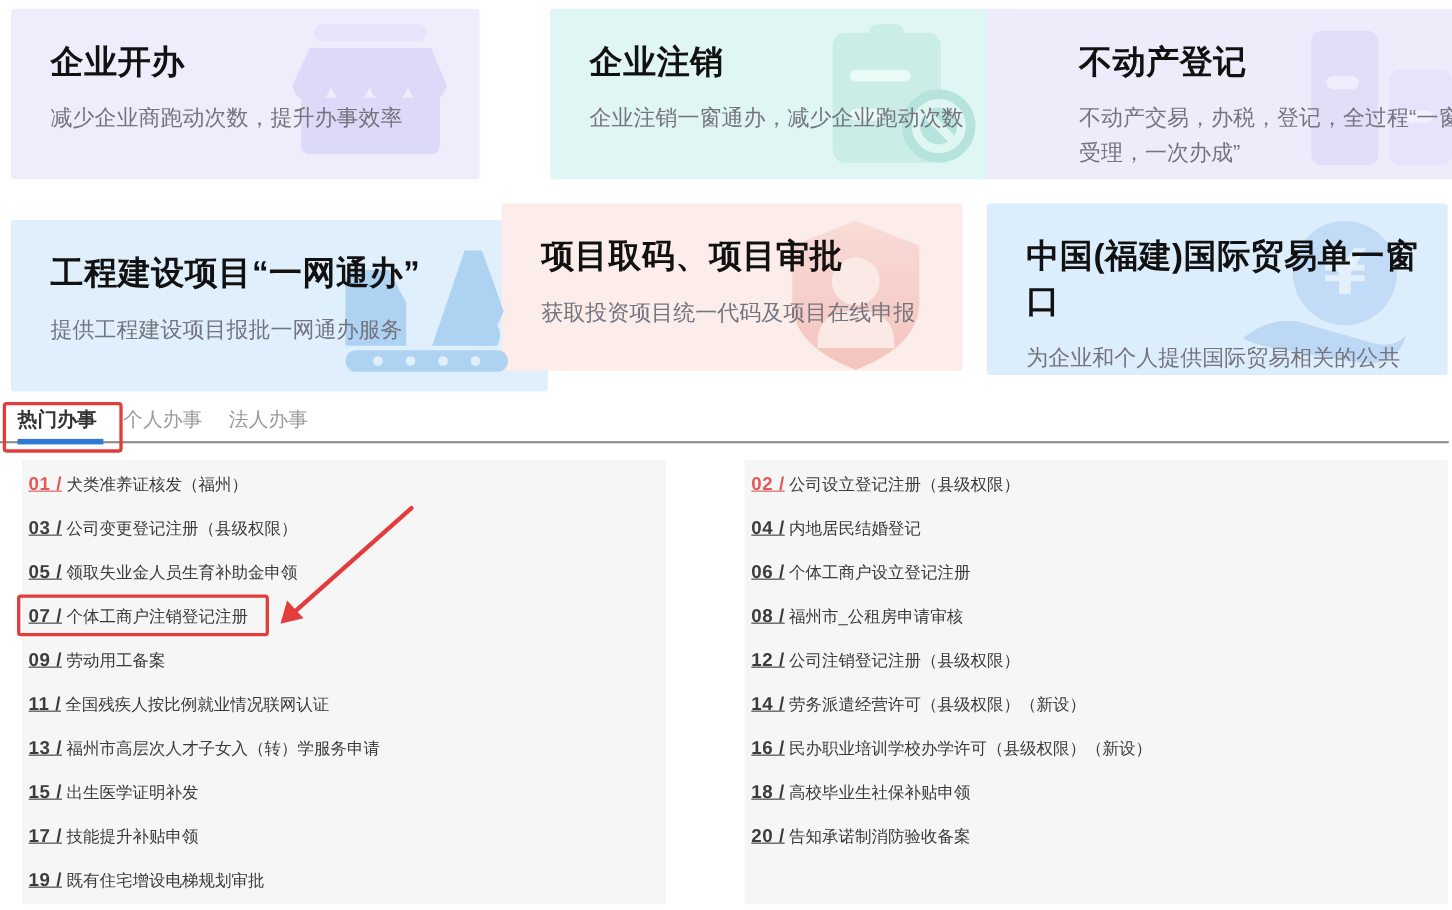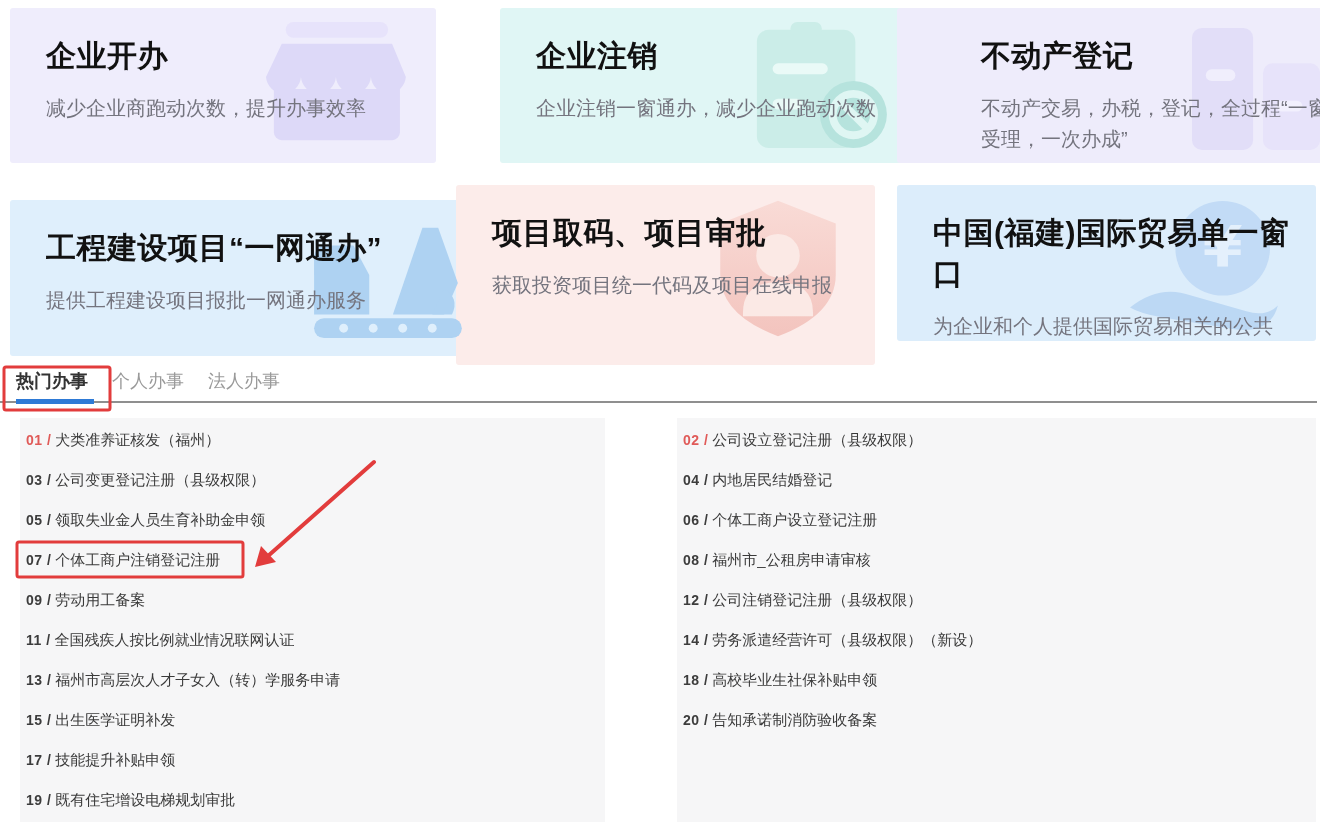--- a/index.html
+++ b/index.html
@@ -29,21 +29,21 @@
   }
   #tabs-root .tab{font-size:18px;color:#9a9a9a;cursor:pointer;line-height:24px;}
   #tabs-root .tab.active{color:#333333;font-weight:700;}
   #tab-rule{position:absolute;left:0;top:401px;width:1317px;height:2px;background:#8f8f8f;z-index:1;}
   #tab-underline{position:absolute;left:16px;top:399px;width:78px;height:5px;z-index:2;}
   
   .panel{position:absolute;top:418px;height:404px;background:#f6f6f7;padding-top:2px;box-sizing:border-box;}
   #panel-left{left:20px;width:585px;}
   #panel-right{left:677px;width:639px;}
   .svc{height:40px;display:flex;align-items:center;padding-left:6px;cursor:pointer;white-space:nowrap;}
-  .svc .num{font-size:14px;font-weight:700;color:#3c3c3c;margin-right:4px;letter-spacing:.5px;}
+  .svc .num{font-size:17px;font-weight:700;color:#3c3c3c;margin-right:4px;letter-spacing:.5px;text-decoration:underline;}
   .svc .st{font-size:15px;color:#3a3a3a;}
   
   #anno{position:absolute;left:0;top:0;width:1320px;height:827px;z-index:9;pointer-events:none;}
 </style>
 </head>
 <body>
 
 <div id="cards-root">
     <div class="card" style="left: 10px; top: 8px; width: 426px; height: 155px; background: rgb(239, 237, 252);">
       <div class="icon"><svg viewBox="0 0 160 132" width="158" height="130">
@@ -84,21 +84,21 @@
           <path d="M148 78 q16 10 8 26 l-20 0 Z" fill="#aed2f2"></path>
           <rect x="16" y="108" width="150" height="20" rx="10" fill="#aed2f2"></rect>
           <circle cx="46" cy="118" r="4.5" fill="#dfeffc"></circle>
           <circle cx="76" cy="118" r="4.5" fill="#dfeffc"></circle>
           <circle cx="106" cy="118" r="4.5" fill="#dfeffc"></circle>
           <circle cx="136" cy="118" r="4.5" fill="#dfeffc"></circle>
         </svg></div>
       <h3>工程建设项目“一网通办”</h3>
       <p>提供工程建设项目报批一网通办服务</p>
     </div>
-    <div class="card" style="left: 456px; top: 185px; width: 419px; height: 180px; background: rgb(252, 236, 234);">
+    <div class="card" style="left: 456px; top: 185px; width: 419px; height: 152px; background: rgb(252, 236, 234);">
       <div class="icon"><svg viewBox="0 0 150 150" width="142" height="142">
           <defs>
             <linearGradient id="sg5" x1="0" y1="0" x2="0" y2="1">
               <stop offset="0" stop-color="#f9dbd6"></stop>
               <stop offset="1" stop-color="#f3c4be"></stop>
             </linearGradient>
           </defs>
           <path d="M75 4 L136 28 V82 Q136 124 75 147 Q14 124 14 82 V28 Z" fill="url(#sg5)"></path>
           <circle cx="75" cy="62" r="23" fill="#fbe9e5"></circle>
           <path d="M38 122 q0 -32 37 -32 q37 0 37 32 v4 h-74 Z" fill="#fbe9e5"></path>
@@ -186,20 +186,24 @@
     </div>
     <div class="svc">
       <span class="num">12 /</span>
       <span class="st">公司注销登记注册（县级权限）</span>
     </div>
     <div class="svc">
       <span class="num">14 /</span>
       <span class="st">劳务派遣经营许可（县级权限）（新设）</span>
     </div>
     <div class="svc">
+      <span class="num">16 /</span>
+      <span class="st">民办职业培训学校办学许可（县级权限）（新设）</span>
+    </div>
+    <div class="svc">
       <span class="num">18 /</span>
       <span class="st">高校毕业生社保补贴申领</span>
     </div>
     <div class="svc">
       <span class="num">20 /</span>
       <span class="st">告知承诺制消防验收备案</span>
     </div>
   </div>
 
 <svg id="anno">

